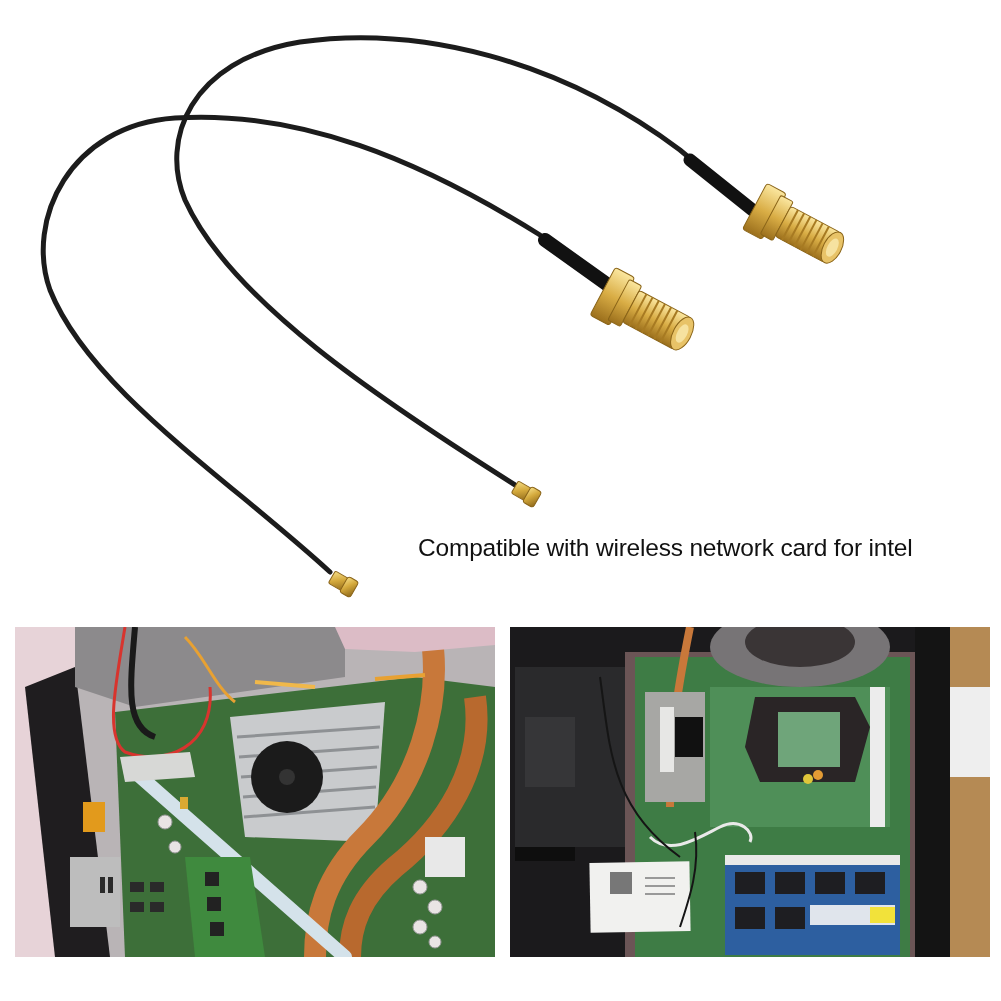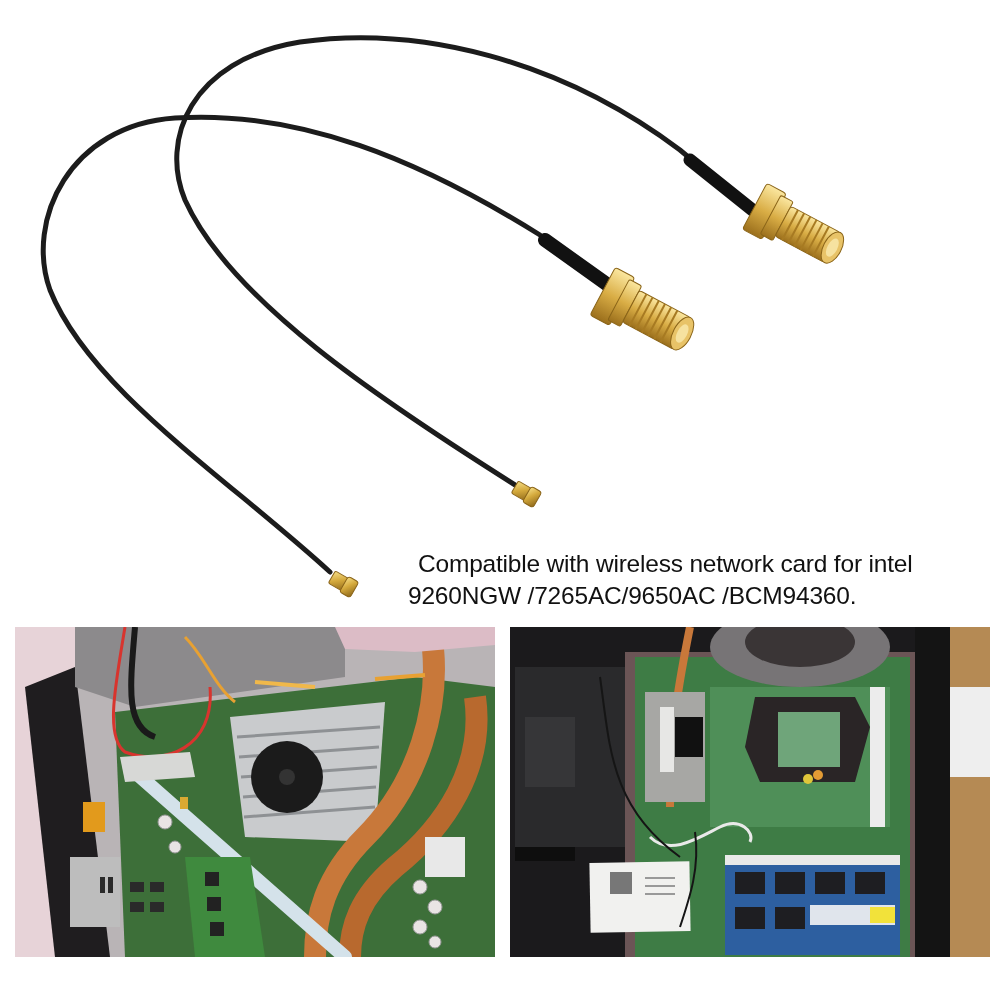--- a/index.html
+++ b/index.html
@@ -1,20 +1,20 @@
 <!DOCTYPE html>
 <html><head>
 <meta charset="utf-8">
 <style>
   html, body { margin:0; padding:0; background:#ffffff; }
   body { width:1001px; height:1001px; position:relative; overflow:hidden; font-family:"Liberation Sans", sans-serif; }
   .hero { position:absolute; left:0; top:0; width:1001px; height:620px; }
   .hero svg { position:absolute; left:0; top:0; }
   .caption { position:absolute; left:408px; top:532px; width:590px; color:#111; font-size:24.5px; line-height:32px; letter-spacing:-0.2px; }
-  .caption .l1 { display:block; padding-left:10px;margin-top:16px; }
+  .caption .l1 { display:block; padding-left:10px; }
   .caption .l2 { display:block; }
   .photo { position:absolute; top:627px; height:330px; overflow:hidden; }
   .photo svg { display:block; }
   #photo-left { left:15px; width:480px; }
   #photo-right { left:510px; width:480px; }
 </style>
 </head>
 <body>
 
 <div class="hero">
@@ -80,21 +80,20 @@
       <rect x="8" y="-9" width="12" height="18" rx="3" fill="url(#gold)" stroke="#8a6418" stroke-width="1"></rect>
     </g>
     <g transform="translate(337,580) rotate(30)">
       <rect x="-6" y="-7" width="18" height="14" rx="2" fill="url(#gold)" stroke="#8a6418" stroke-width="1"></rect>
       <rect x="8" y="-9" width="12" height="18" rx="3" fill="url(#gold)" stroke="#8a6418" stroke-width="1"></rect>
     </g>
   </svg>
 
   <div class="caption">
     <span class="l1">Compatible with wireless network card for intel</span>
-    <span class="l2">9260NGW /7265AC/9650AC /BCM94360.</span>
   </div>
 </div>
 
 <div class="photo" id="photo-left">
   <svg width="480" height="330" viewBox="0 0 480 330">
     <rect width="480" height="330" fill="#b9b4b6"></rect>
 
     <rect x="0" y="0" width="60" height="330" fill="#e7d3d8"></rect>
 
     <polygon points="10,60 60,40 95,330 40,330" fill="#1f1d1f"></polygon>

